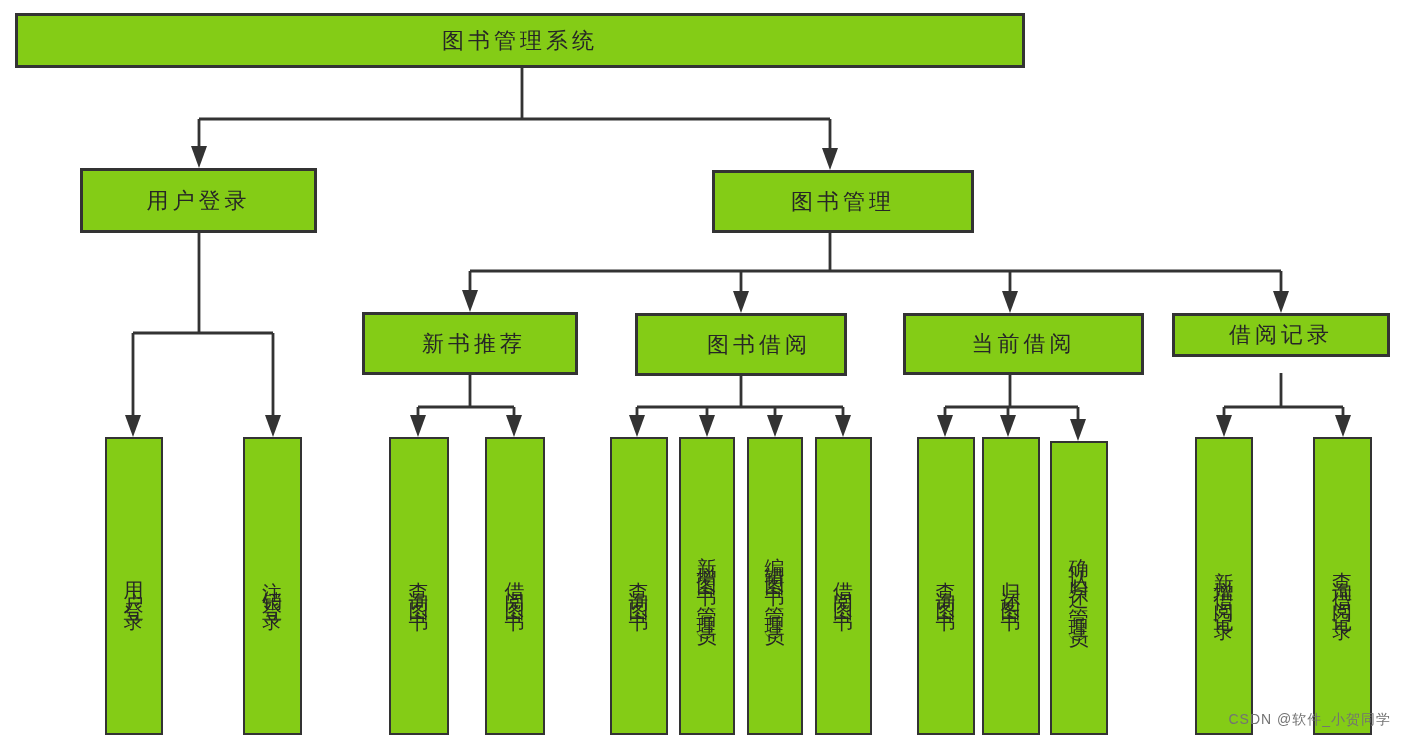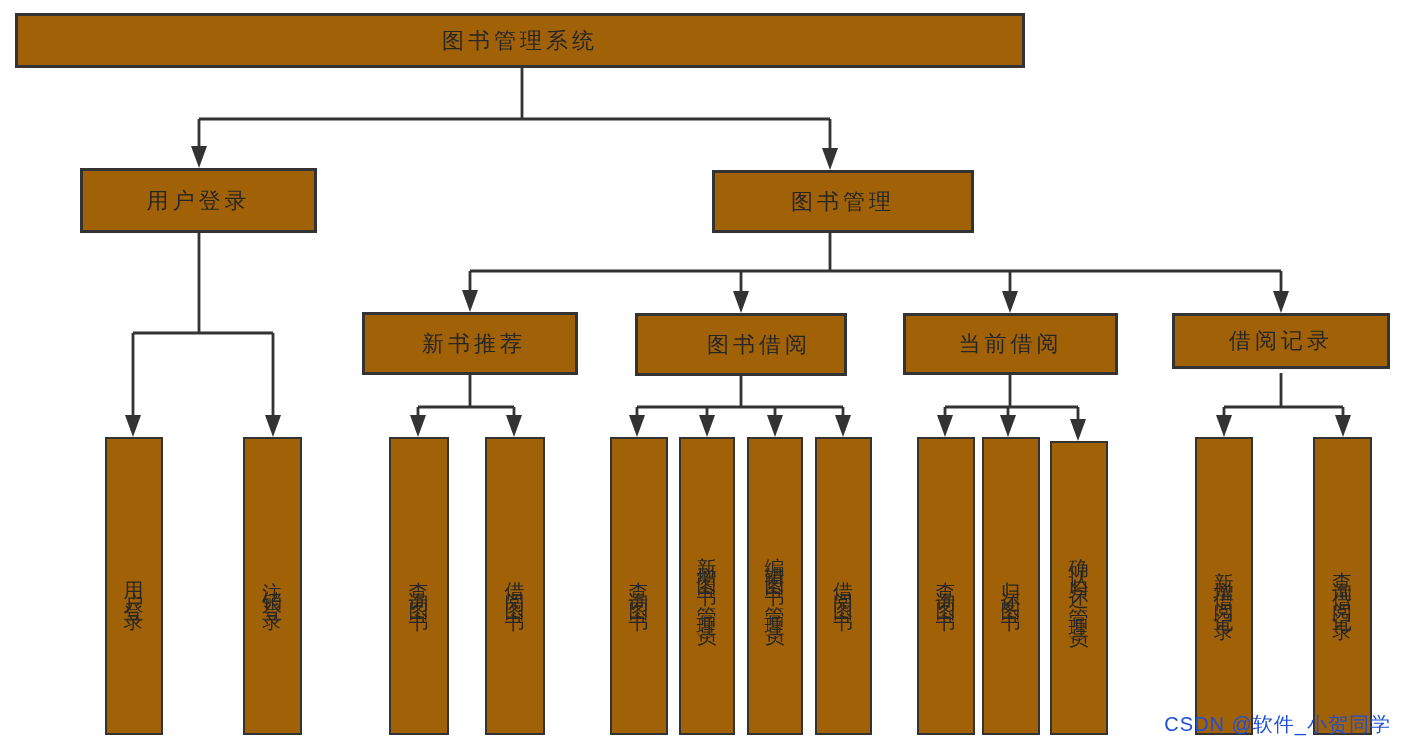--- a/index.html
+++ b/index.html
@@ -8,21 +8,21 @@
     width: 1405px;
     height: 747px;
     background: #ffffff;
     overflow: hidden;
     font-family: "Liberation Sans", "DejaVu Sans", sans-serif;
   }
   .wires { position: absolute; left: 0; top: 0; width: 1405px; height: 747px; }
   .box {
     position: absolute;
     box-sizing: border-box;
-    background: #a16207;
+    background: #84cc16;
     border: 3px solid #333333;
     display: flex;
     align-items: center;
     justify-content: center;
     color: #262626;
   }
   .box.h span {
     font-size: 22px;
     letter-spacing: 4px;
     line-height: 1;
@@ -34,22 +34,22 @@
     text-orientation: mixed;
     font-size: 20px;
     letter-spacing: 10px;
     line-height: 1;
     white-space: nowrap;
   }
   .watermark {
     position: absolute;
     right: 14px;
     top: 711px;
-    font-size: 20px;
-    color: #1d4ed8;
+    font-size: 14px;
+    color: #737373;
     letter-spacing: 1px;
     white-space: nowrap;
   }
 </style>
 </head>
 <body>
 
 <div class="canvas">
 
   <svg class="wires" width="1405" height="747" viewBox="0 0 1405 747" xmlns="http://www.w3.org/2000/svg">
@@ -95,24 +95,24 @@
   <div class="box h" style="left:712px; top:170px; width:262px; height:63px;">
     <span>图书管理</span>
   </div>
 
   <div class="box h" style="left:362px; top:312px; width:216px; height:63px;padding-left:8px;">
     <span>新书推荐</span>
   </div>
   <div class="box h" style="left:635px; top:313px; width:212px; height:63px;padding-left:36px;">
     <span>图书借阅</span>
   </div>
-  <div class="box h" style="left:903px; top:313px; width:215px; height:62px;">
+  <div class="box h" style="left:903px; top:313px; width:241px; height:62px;">
     <span>当前借阅</span>
   </div>
-  <div class="box h" style="left:1172px; top:313px; width:218px; height:56px;">
+  <div class="box h" style="left:1172px; top:313px; width:218px; height:44px;">
     <span>借阅记录</span>
   </div>
 
   <div class="box leaf" style="left:105px; top:437px; width:58px; height:298px;">
     <span class="vtext">用户登录</span>
   </div>
   <div class="box leaf" style="left:243px; top:437px; width:59px; height:298px;">
     <span class="vtext">注销登录</span>
   </div>
 

